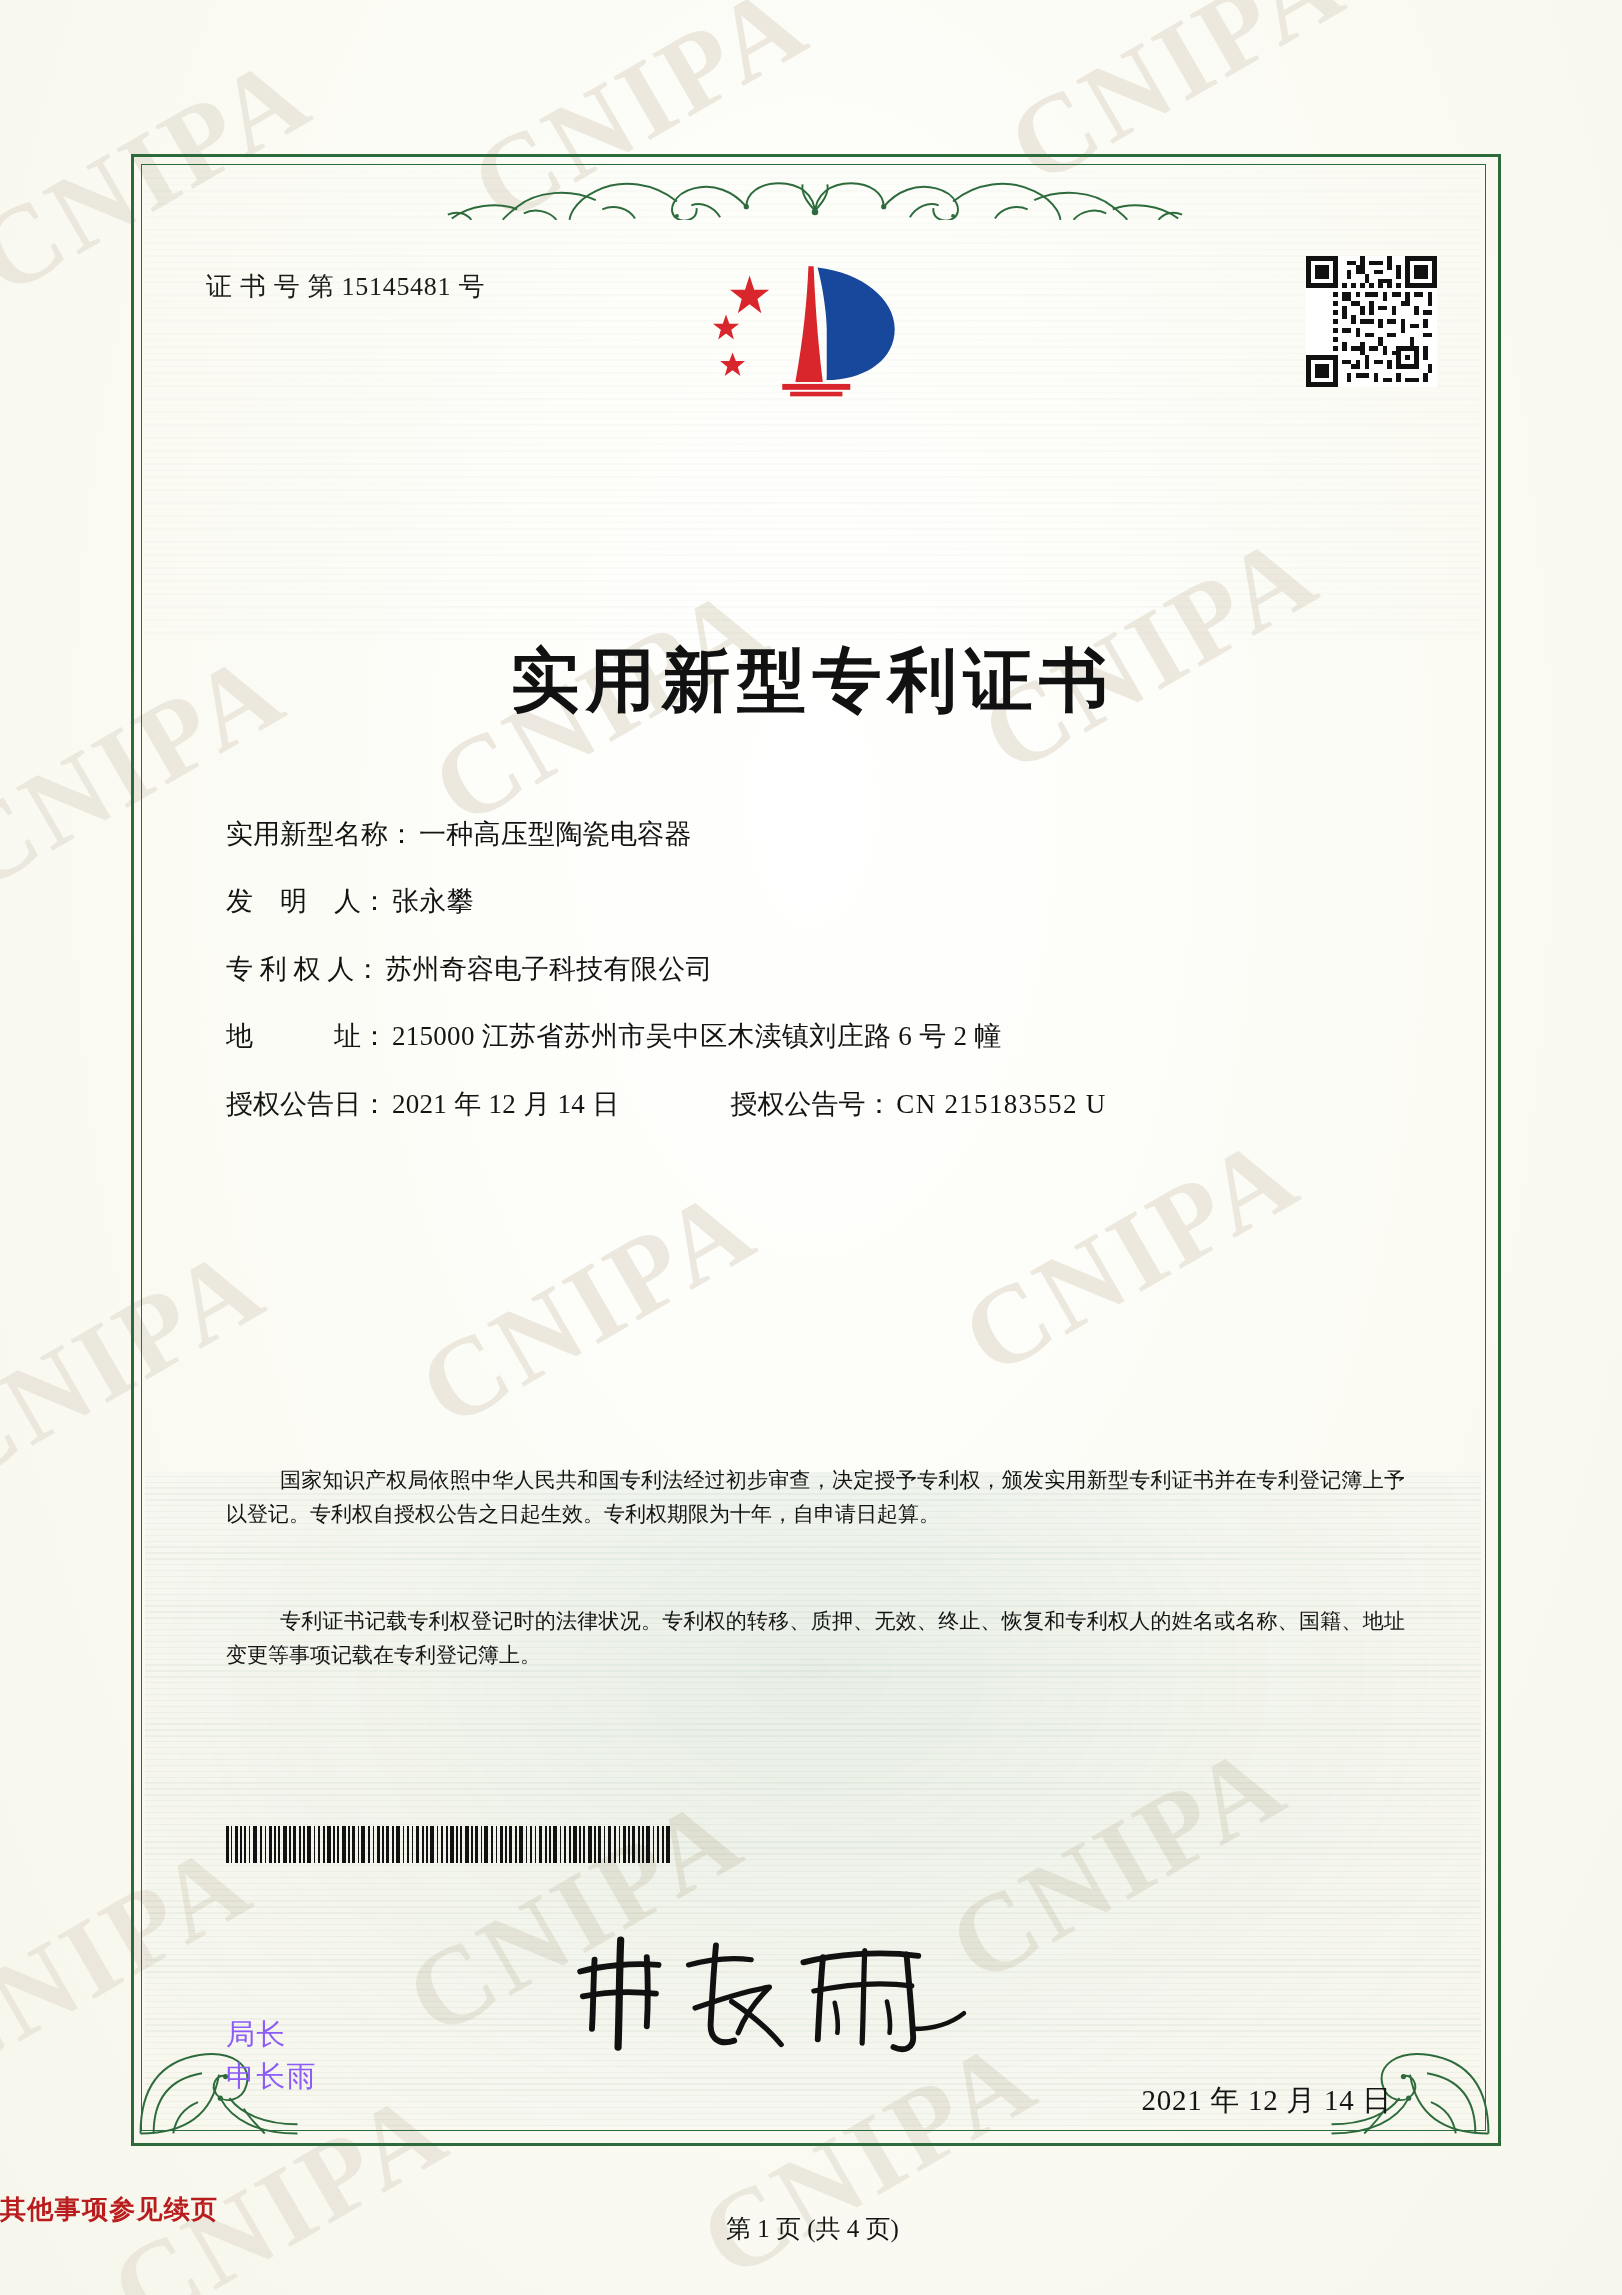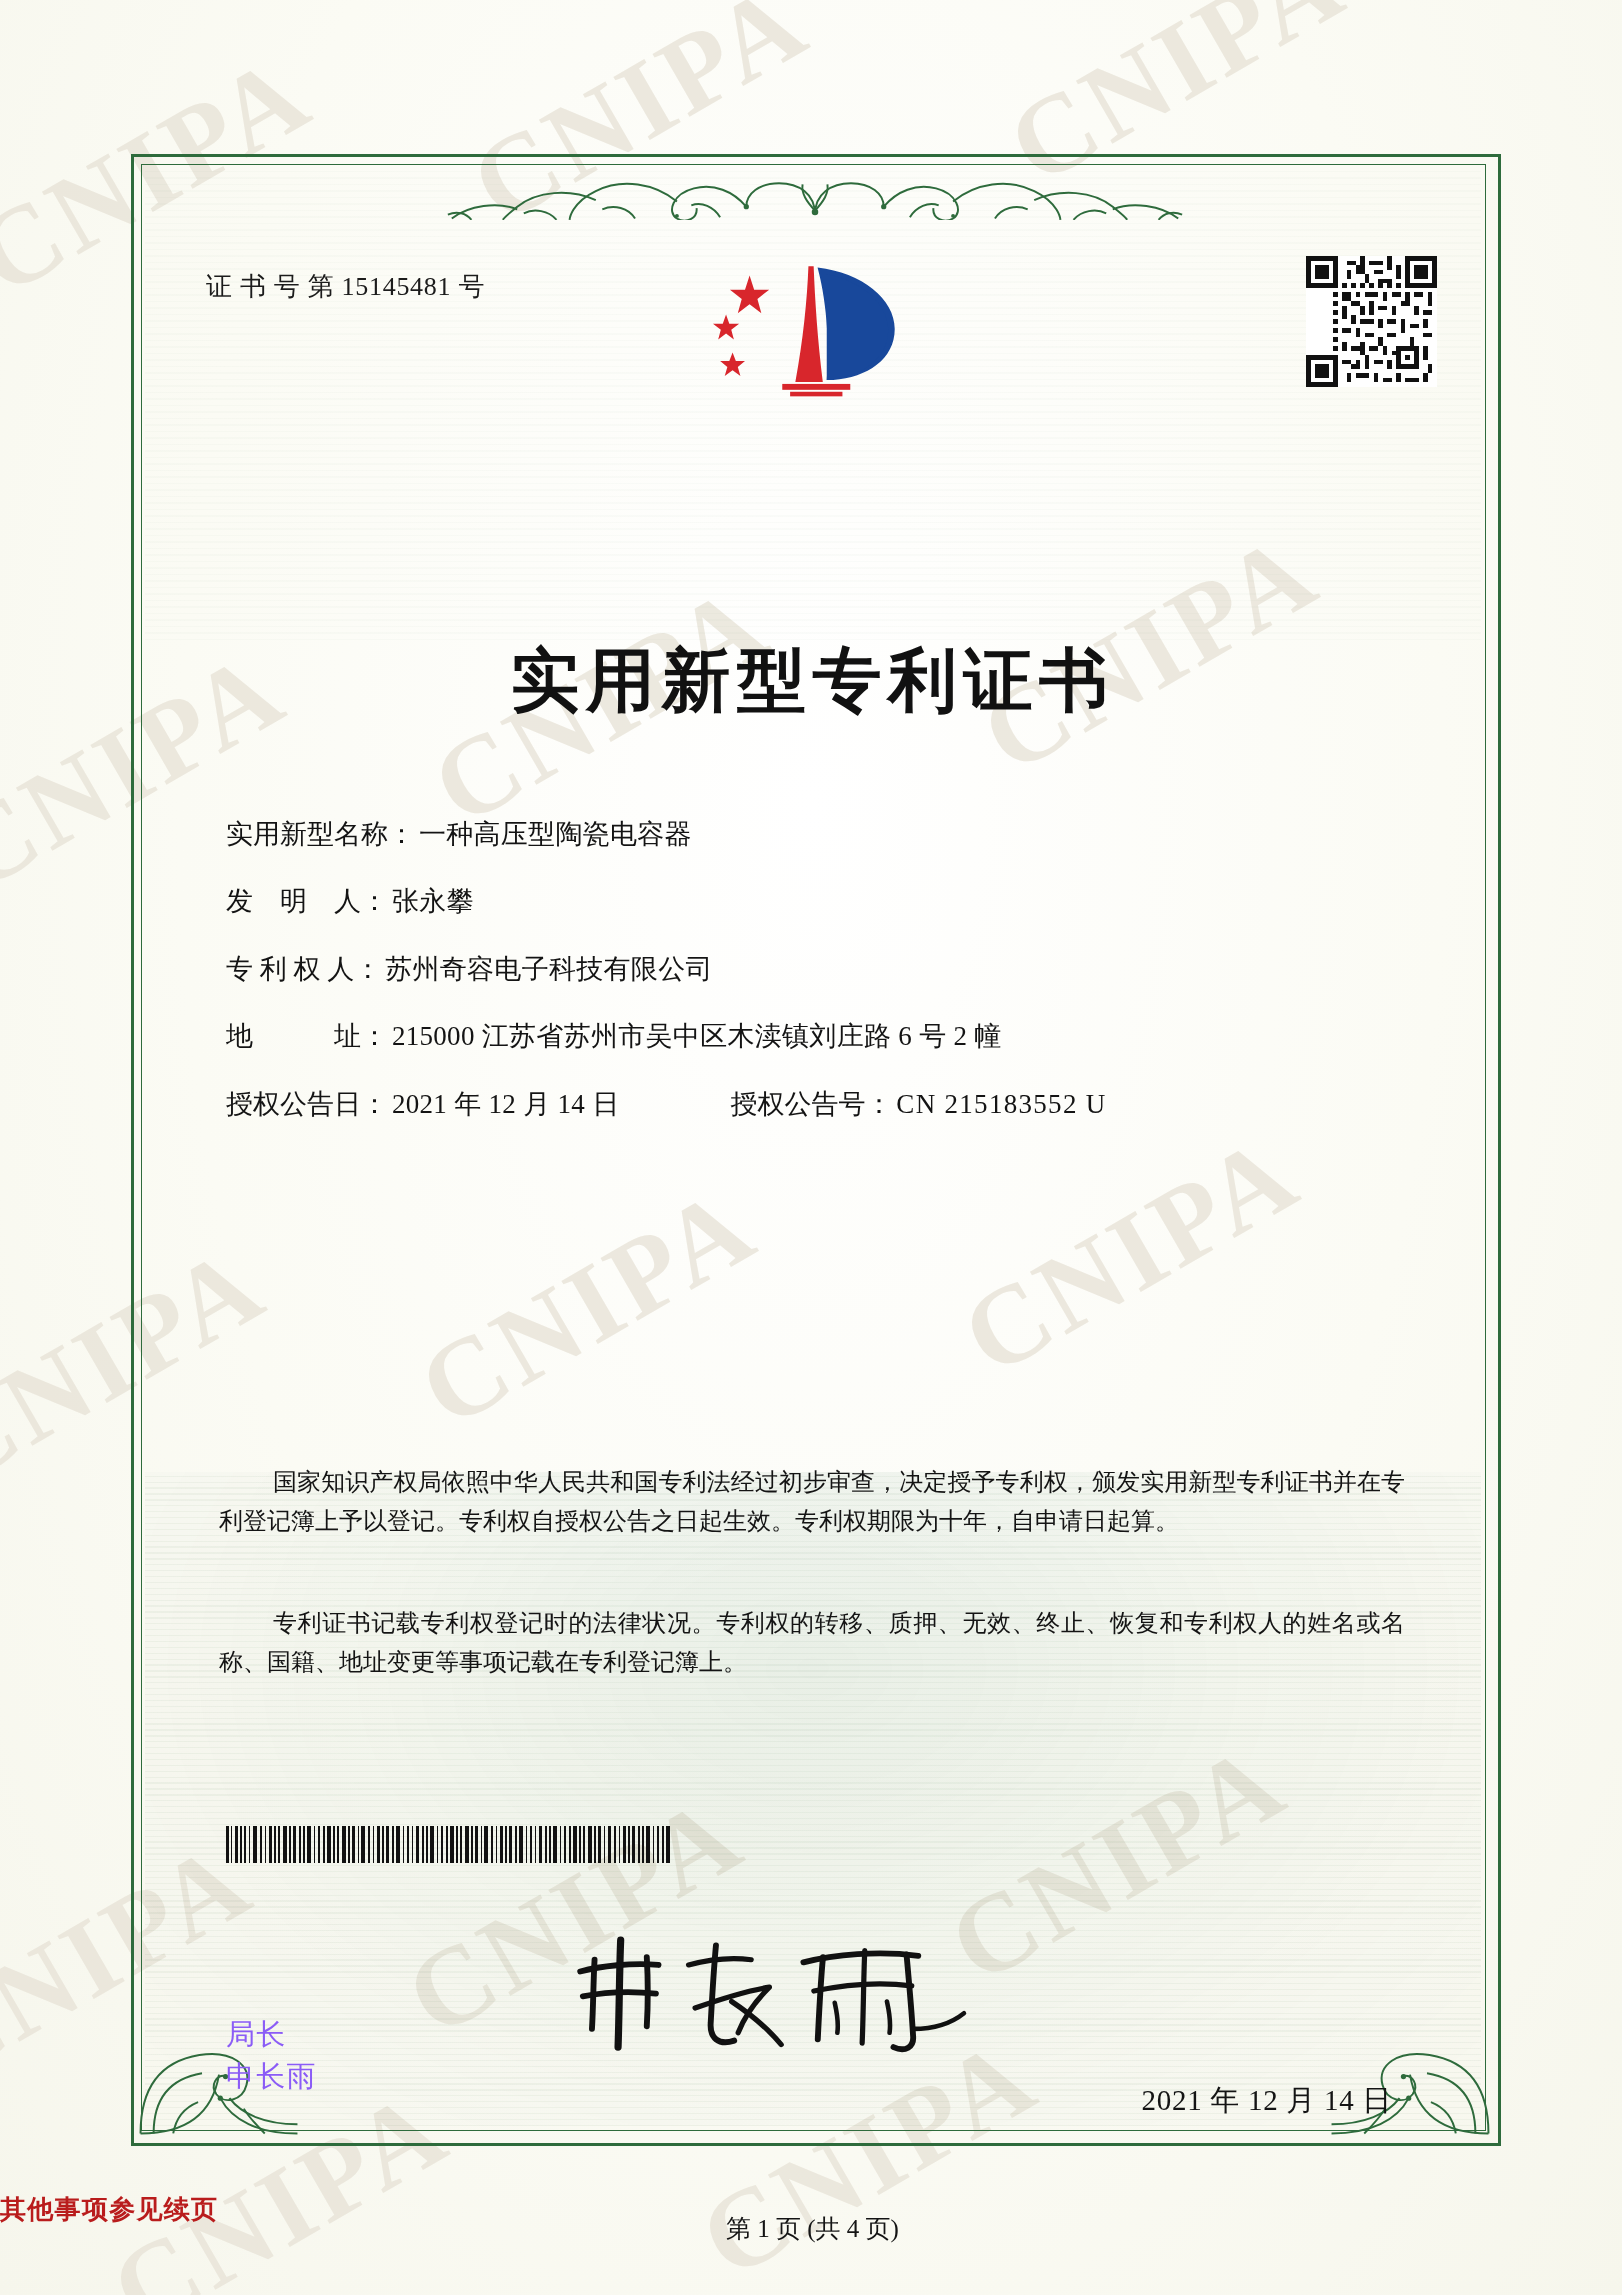--- a/index.html
+++ b/index.html
@@ -167,23 +167,23 @@
   .fvalue.mono-ish {
     font-family: "Liberation Serif", serif;
     letter-spacing: 1.3px;
   }
   .frow .second-label {
     margin-left: 111px;
     white-space: pre;
   }
   .para {
     position: absolute;
-    left: 78px;
+    left: 85px;
     right: 79px;
-    font-size: 24px;
+    font-size: 21px;
     line-height: 1.62;
     color: #141414;
     text-align: justify;
     text-indent: 54px;
   }
   .para.p1 { top: 1299px; }
   .para.p2 { top: 1440px; }
 
   .barcode {
     position: absolute;

